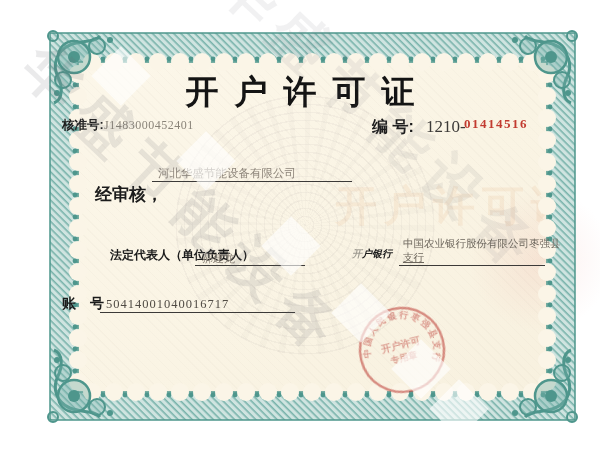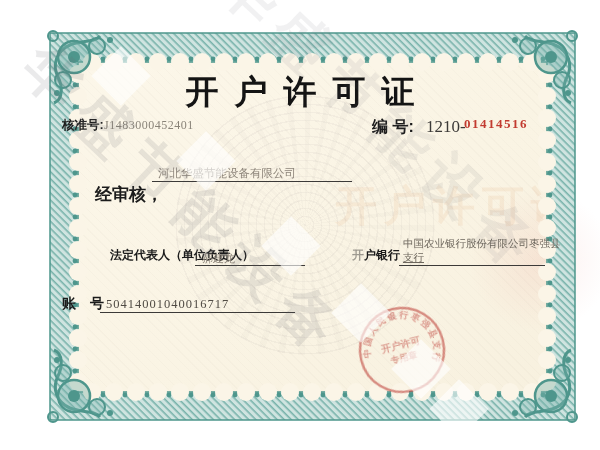--- a/index.html
+++ b/index.html
@@ -290,21 +290,21 @@
 
   <div class="abs lab" style="left:95px;top:159px;font-size:17px;margin-top:24px;">经审核，</div>
   <div class="blank" style="left:152px;top:163px;width:200px;height:18px;"></div>
   <div class="abs val faded" style="left:158px;top:166px;font-size:11.5px;">河北华盛节能设备有限公司</div>
 
 
   <div class="abs lab" style="left:62px;top:247px;font-size:12px;margin-left:48px;">法定代表人（单位负责人）</div>
   <div class="blank" style="left:195px;top:249px;width:110px;height:16px;"></div>
   <div class="abs val faded" style="left:202px;top:251px;font-size:11px;">郝建龙</div>
 
-  <div class="abs" style="left:352px;top:247px;font-size:12px;">
+  <div class="abs" style="left:352px;top:247px;font-size:10px;font-style:italic;">
     <span class="lab" style="opacity:.4;">开</span><span class="lab">户银行</span>
   </div>
   <div class="blank" style="left:399px;top:249px;width:146px;height:16px;"></div>
   <div class="abs val semi" style="left:403px;top:237px;font-size:10.5px;">中国农业银行股份有限公司枣强县</div>
   <div class="abs val semi" style="left:403px;top:251px;font-size:10.5px;text-decoration:underline;">支行</div>
 
   <div class="abs lab" style="left:62px;top:295px;font-size:14px;font-family:Liberation Mono, monospace;">账　号</div>
   <div class="blank" style="left:100px;top:296px;width:195px;height:16px;"></div>
   <div class="abs val" style="left:106px;top:297px;font-size:12.5px;letter-spacing:1px;color:#504b44;">50414001040016717</div>
 

